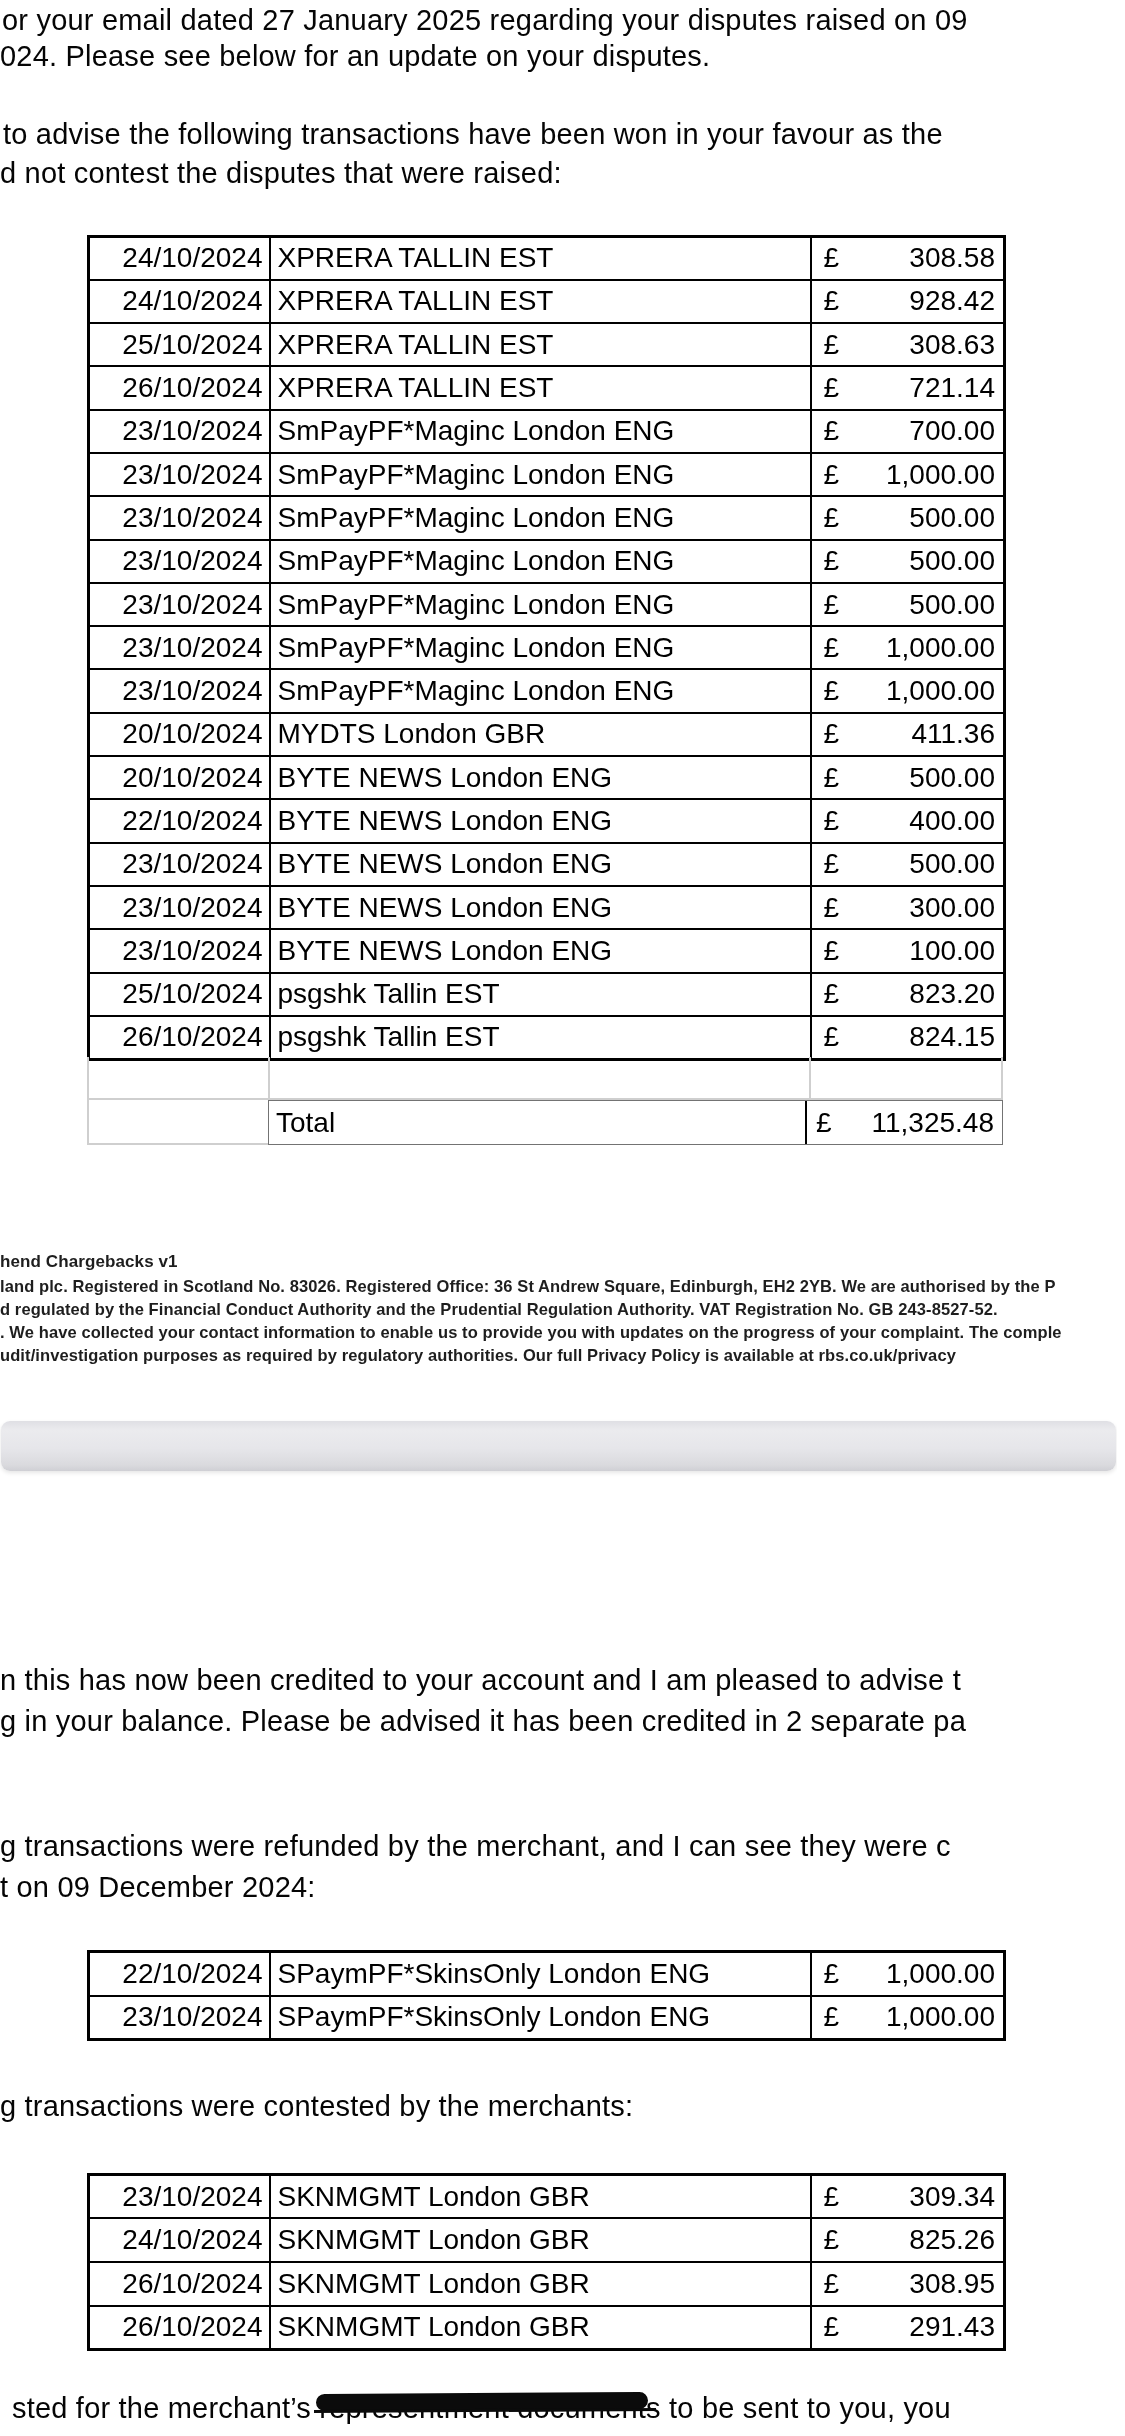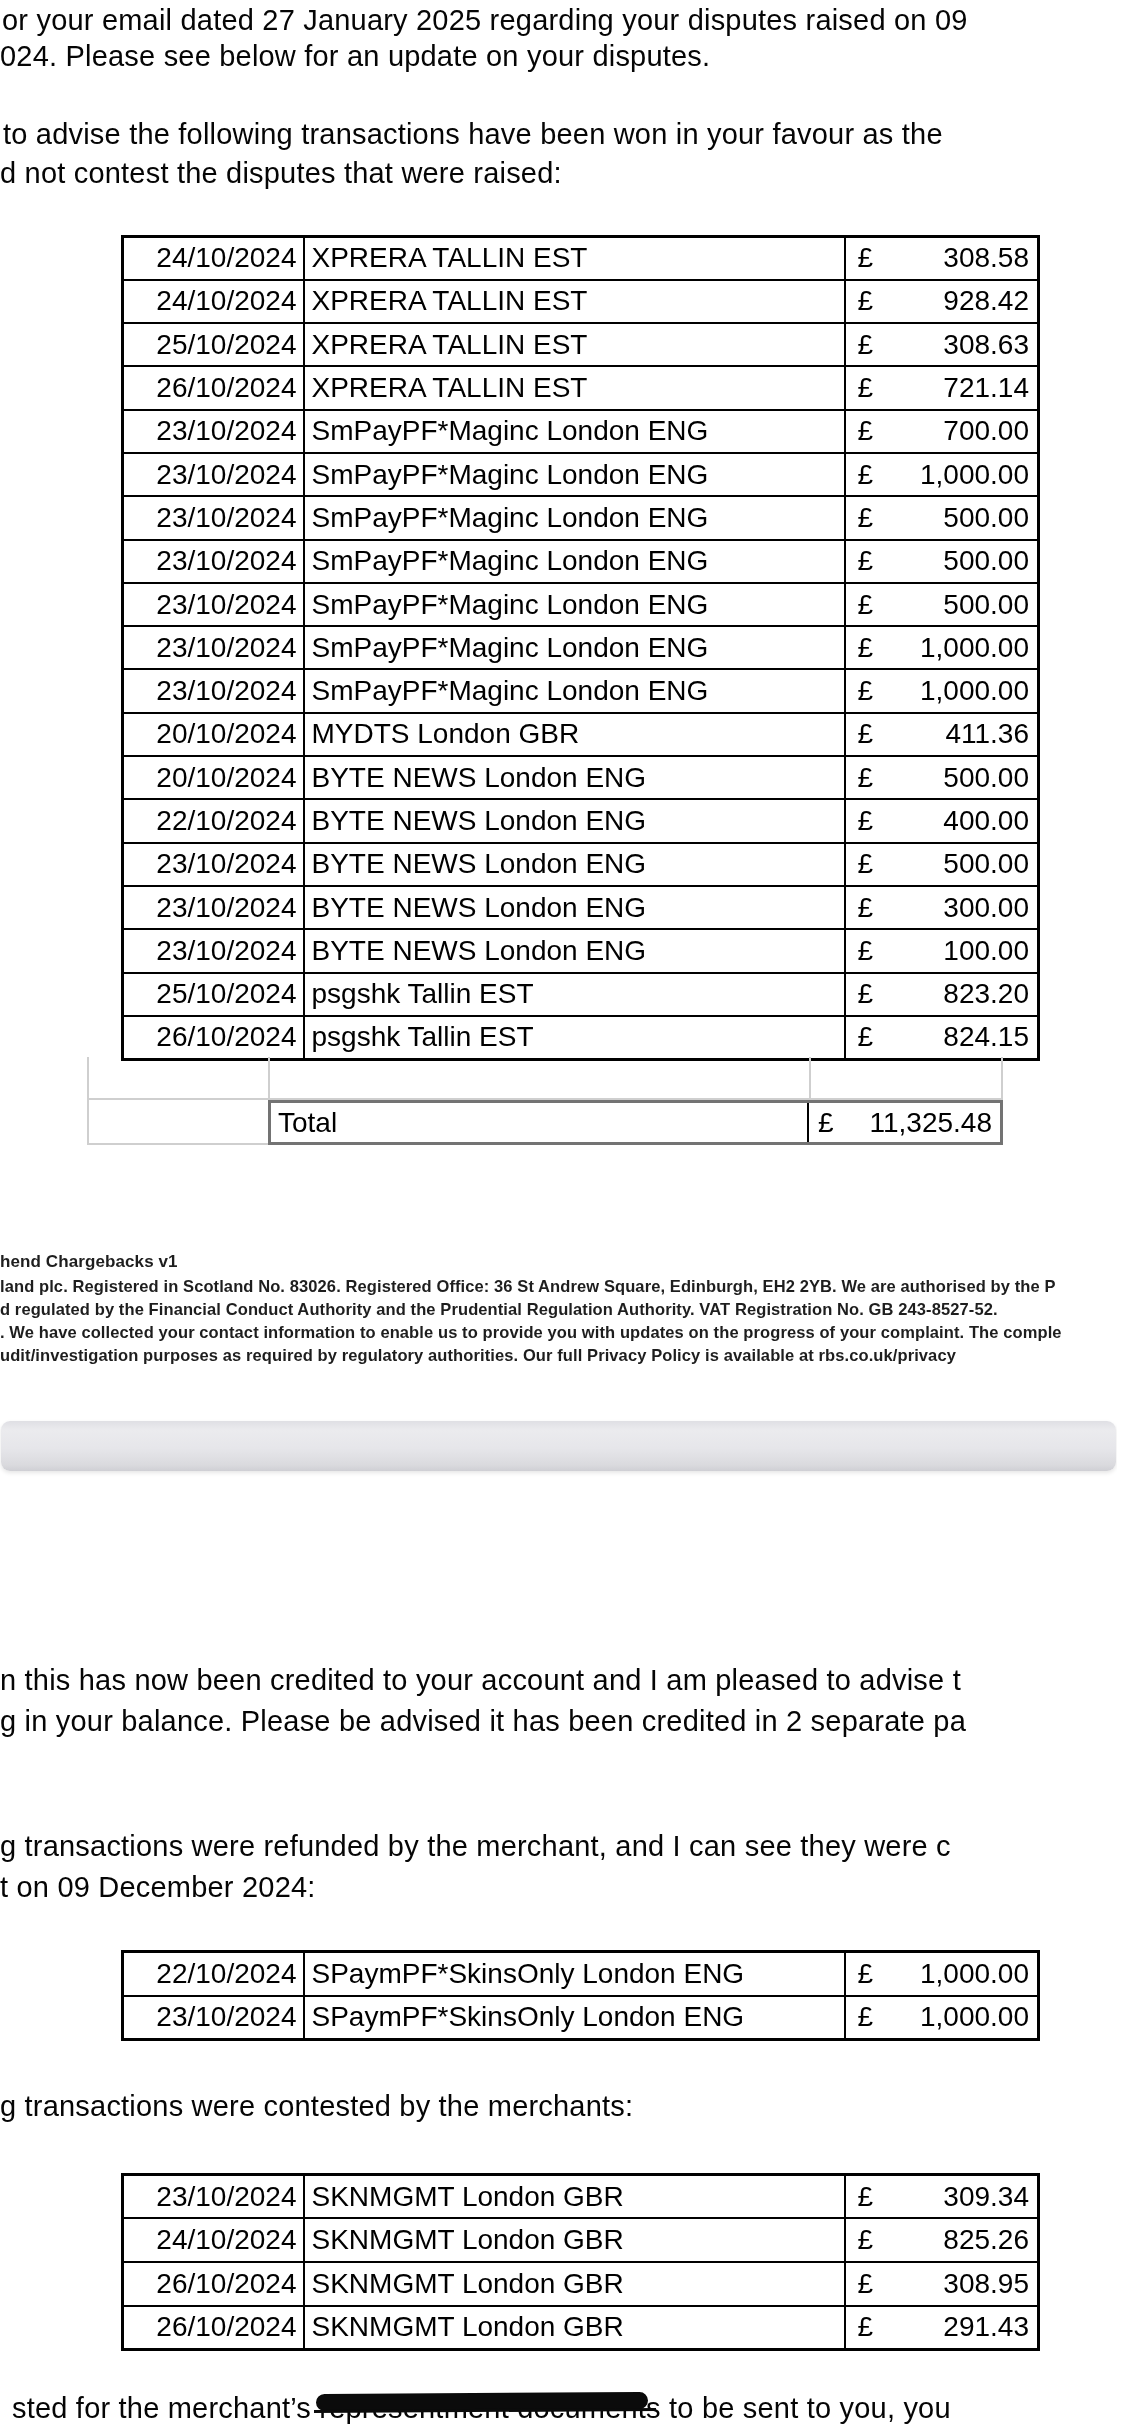--- a/index.html
+++ b/index.html
@@ -2,21 +2,21 @@
 <html><head>
 <meta charset="utf-8">
 <style>
   html,body{margin:0;padding:0;background:#fff;}
   #page{position:relative;width:1117px;height:2436px;background:#ffffff;overflow:hidden;
         font-family:"Liberation Sans",sans-serif;color:#000;}
   .bline{position:absolute;white-space:nowrap;font-size:29px;line-height:36px;
          letter-spacing:0.2px;color:#050505;}
   
   table.grid{position:absolute;border-collapse:collapse;table-layout:fixed;
-             background:#fff;border:3px solid #000;margin-left:34px;}
+             background:#fff;border:3px solid #000;}
   table.grid td{border:2px solid #000;padding:0;font-size:28px;color:#000;
                 overflow:hidden;white-space:nowrap;}
   .c-date{text-align:right;padding-right:6px !important;}
   .c-merch{text-align:left;padding-left:7px !important;}
   .c-amt .amtwrap{display:flex;justify-content:space-between;align-items:center;
                   padding:0 8px 0 12px;}
   tr.row{height:43.3px;}
   table.t2 tr.row{height:44px;}
   table.t3 tr.row{height:43.7px;}
   
@@ -24,21 +24,21 @@
              border-left:2px solid #cfcfcf;border-right:2px solid #cfcfcf;
              border-bottom:2px solid #cfcfcf;box-sizing:border-box;}
   .empty-row .er{box-sizing:border-box;height:100%;}
   .empty-row .er1{width:181px;border-right:2px solid #cfcfcf;}
   .empty-row .er2{width:541px;border-right:2px solid #cfcfcf;}
   .empty-row .er3{flex:1;}
   
   .total-strip{position:absolute;left:87px;top:1100px;width:916px;height:45px;display:flex;}
   .ts-date{width:181px;box-sizing:border-box;height:100%;
            border-left:2px solid #cfcfcf;border-bottom:2px solid #cfcfcf;}
-  .ts-box{flex:1;display:flex;box-sizing:border-box;border:3px solid #737373;height:100%;justify-content:flex-end;}
+  .ts-box{flex:1;display:flex;box-sizing:border-box;border:1px solid #737373;height:100%;justify-content:flex-end;}
   .ts-label{width:538px;box-sizing:border-box;border-right:2px solid #000;
             font-size:28px;display:flex;align-items:center;padding-left:7px;}
   .ts-amt{flex:1;display:flex;justify-content:space-between;align-items:center;
           font-size:28px;padding:0 8px 0 9px;}
   
   .fline{position:absolute;white-space:nowrap;font-size:16.5px;line-height:21px;
          color:#1e1e1e;letter-spacing:0.1px;font-weight:bold;}
   
   .sep-bar{position:absolute;left:1px;right:1px;top:1421px;height:50px;border-radius:9px;
            background:linear-gradient(#dfdfe4,#ebebee 18%,#e6e6ea 55%,#dadade 88%,#cfcfd4);

